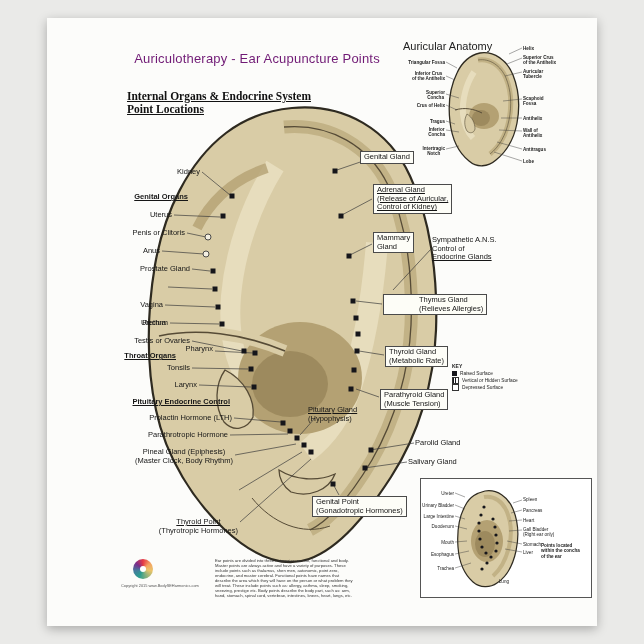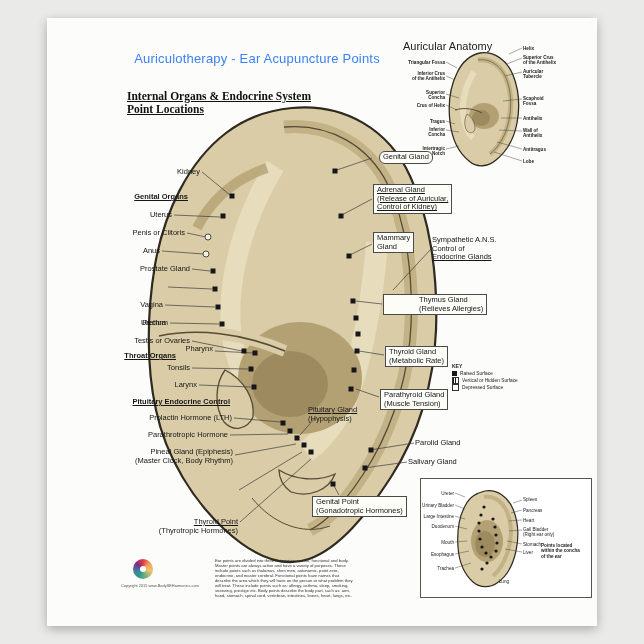--- a/index.html
+++ b/index.html
@@ -1,24 +1,24 @@
 <!DOCTYPE html>
 <html style="--ear-fill: #d9cca6; --ear-shadow: #c2b286; --ridge: #e7ddbd; --concha: #b4a173; --concha-deep: #9d8a5e; --outline: #2e2a20; --outline-soft: #564b36;"><head>
 <meta charset="utf-8">
 <style>
   html,body{margin:0;padding:0;}
   .stage{position:relative;width:644px;height:644px;background:#eaeae8;font-family:"Liberation Sans",sans-serif;overflow:hidden;}
   .poster{position:absolute;left:47px;top:18px;width:550px;height:608px;background:#fcfcfa;box-shadow:0 3px 10px rgba(0,0,0,.28);}
-  .title{position:absolute;left:60px;top:33px;width:300px;text-align:center;font-size:13px;color:#3b82f6;letter-spacing:.2px;}
+  .title{position:absolute;left:60px;top:33px;width:300px;text-align:center;font-size:13px;color:#701a75;letter-spacing:.2px;}
   .subtitle{position:absolute;left:80px;top:72px;font-family:"Liberation Serif",serif;font-weight:bold;font-size:11.5px;color:#111;line-height:13px;}
   .subtitle div{text-decoration:underline;}
   .diagram-svg{position:absolute;left:0;top:0;width:550px;height:608px;pointer-events:none;}
   .labels-layer{position:absolute;left:0;top:0;width:550px;height:608px;}
   .lbl{position:absolute;font-size:7.5px;line-height:8.6px;color:#161616;white-space:nowrap;}
-  .lbl.ta-r{text-align:right;}
+  .lbl.ta-r{text-align:center;}
   .lbl.boxed{border:1px solid #4a4a4a;background:#fdfdf7;padding:1px 3px;}
   .lbl.b{font-weight:bold;}
   .lbl .u{text-decoration:underline;text-underline-offset:1px;}
   
   .ear-outer{fill:var(--ear-fill);stroke:var(--outline);stroke-width:2.2;}
   .rim-shadow{fill:none;stroke:var(--ear-shadow);stroke-width:13;}
   .rim-line{fill:none;stroke:var(--outline-soft);stroke-width:1.3;}
   .ridge{fill:none;stroke:var(--ridge);}
   .concha-f{fill:var(--concha);}
   .concha-d{fill:var(--concha-deep);}
@@ -200,21 +200,21 @@
           <div>Parathrotropic Hormone</div>
         </div>
         <div class="lbl ta-r" style="right: 364px; top: 430px;">
           <div>Pineal Gland (Epiphesis)</div>
           <div>(Master Clock, Body Rhythm)</div>
         </div>
         <div class="lbl ta-r" style="right: 359px; top: 500px;">
           <div class="u">Thyroid Point</div>
           <div>(Thyrotropic Hormones)</div>
         </div>
-        <div class="lbl boxed" style="left: 332px; top: 133px; border-radius: 6px;">
+        <div class="lbl boxed" style="left: 313px; top: 133px;">
           <div>Genital Gland</div>
         </div>
         <div class="lbl boxed" style="left: 326px; top: 166px; text-decoration: underline;">
           <div>Adrenal Gland</div>
           <div>(Release of Auricular,</div>
           <div>Control of Kidney)</div>
         </div>
         <div class="lbl boxed" style="left: 326px; top: 214px;">
           <div>Mammary</div>
           <div>Gland</div>

